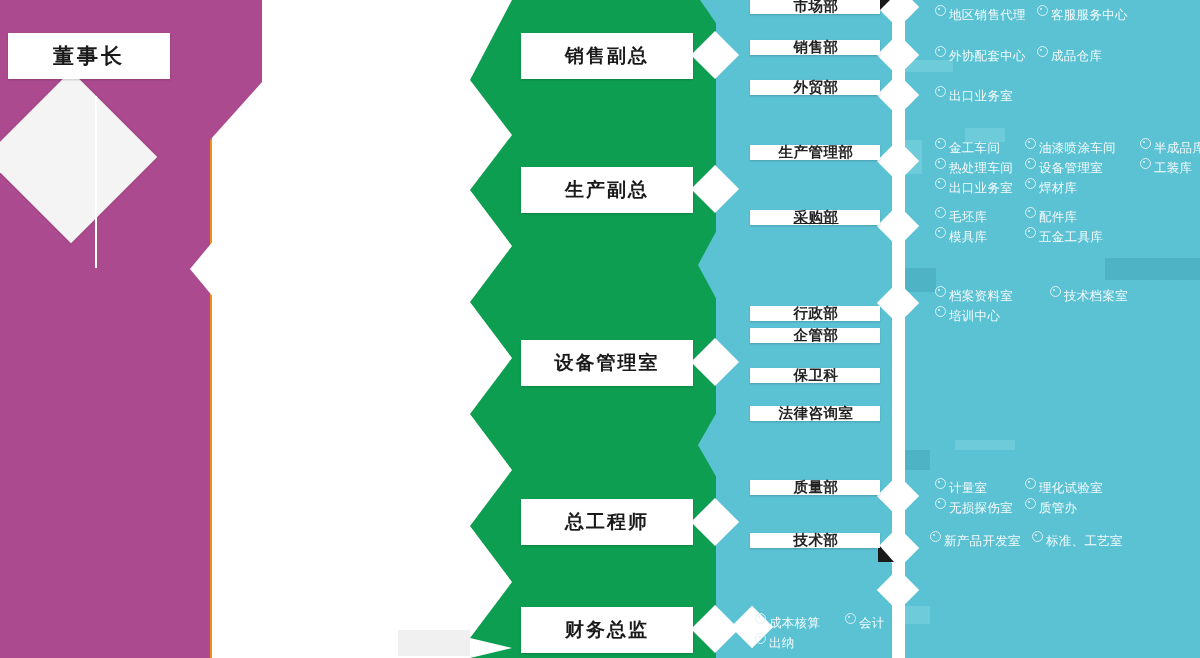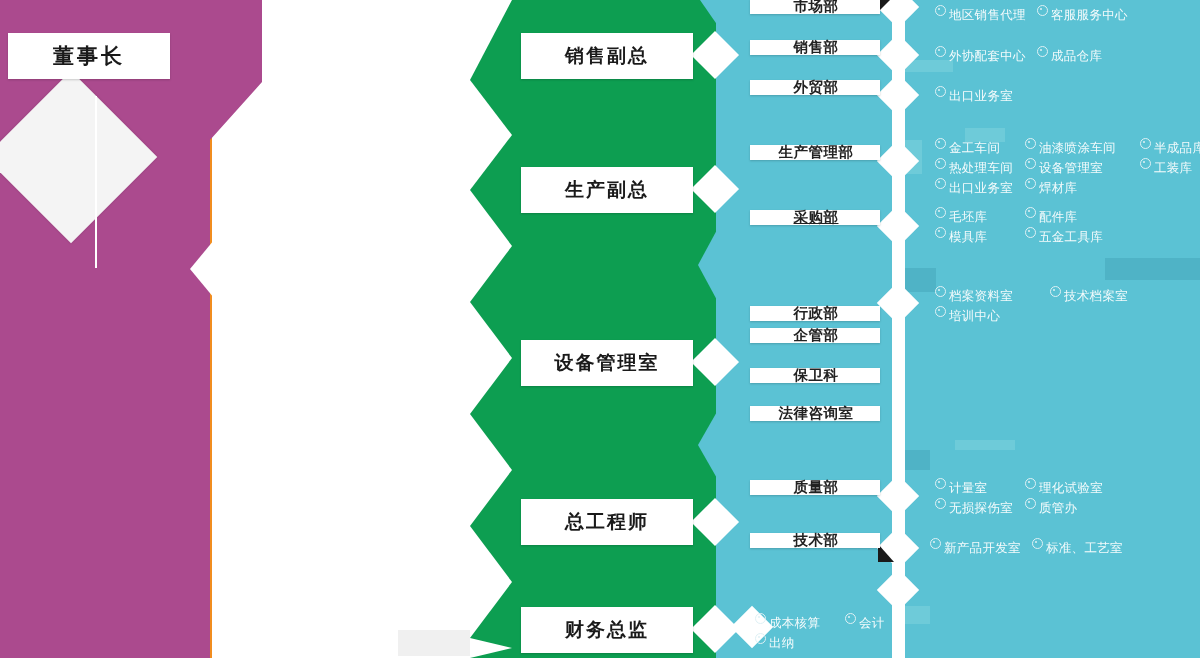--- a/index.html
+++ b/index.html
@@ -439,21 +439,21 @@
           <i class="bullet"></i>
           <span>无损探伤室</span>
         </span>
       <span class="leaf">
           <i class="bullet"></i>
           <span>质管办</span>
         </span>
     </div>
   </div>
 
-  <div class="leafgroup" style="left:930px; top:531px;margin-top:7px;">
+  <div class="leafgroup" style="left:930px; top:531px;">
     <div class="leafrow">
       <span class="leaf lc-a">
           <i class="bullet"></i>
           <span>新产品开发室</span>
         </span>
       <span class="leaf">
           <i class="bullet"></i>
           <span>标准、工艺室</span>
         </span>
     </div>

